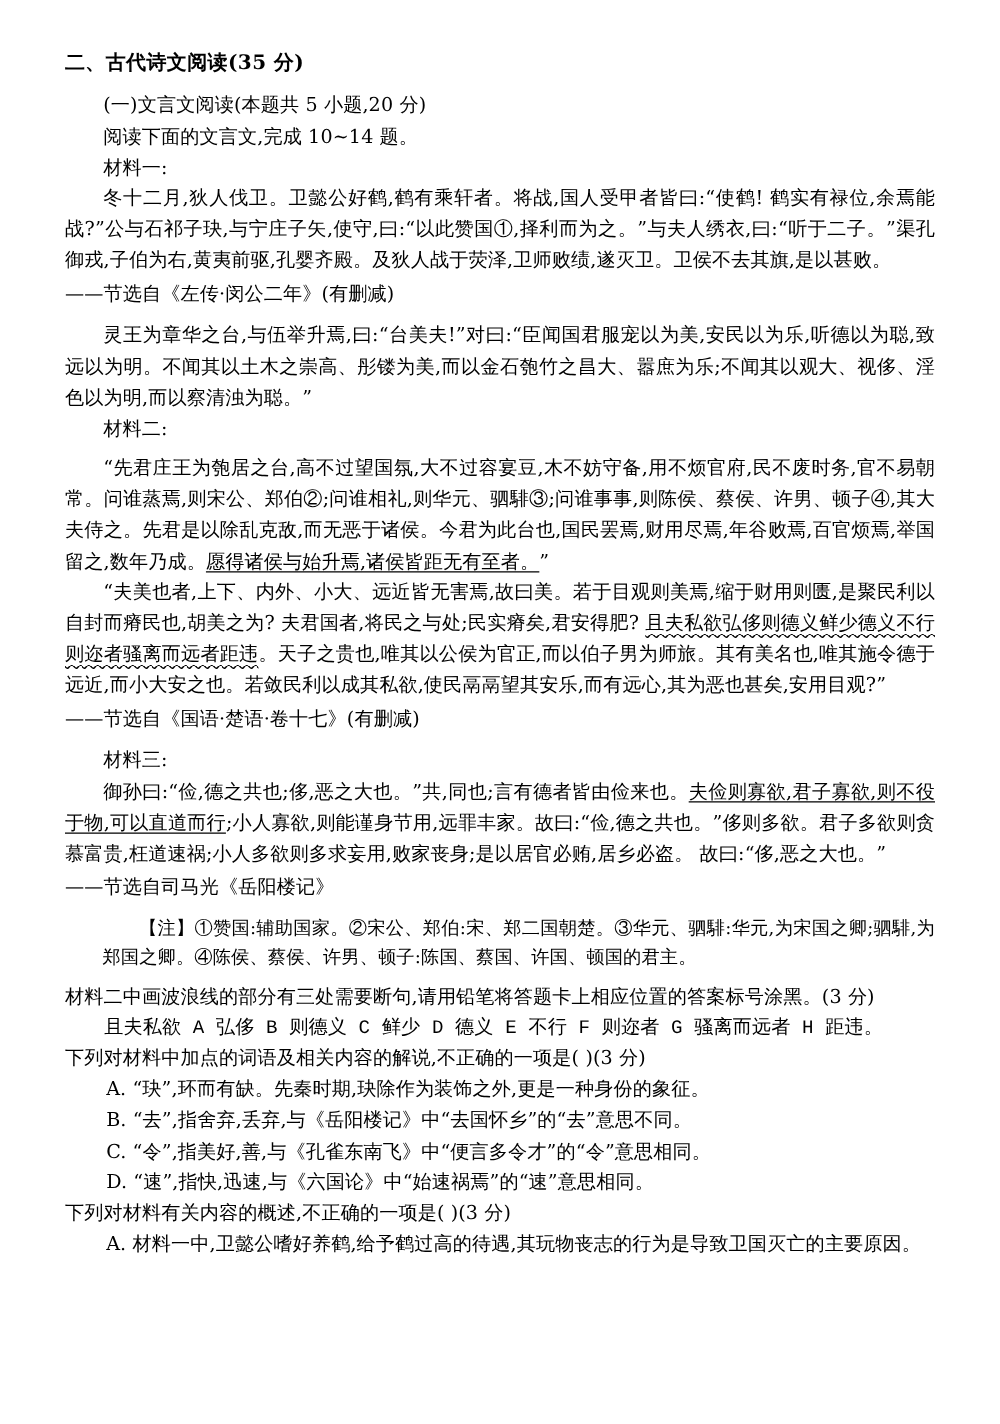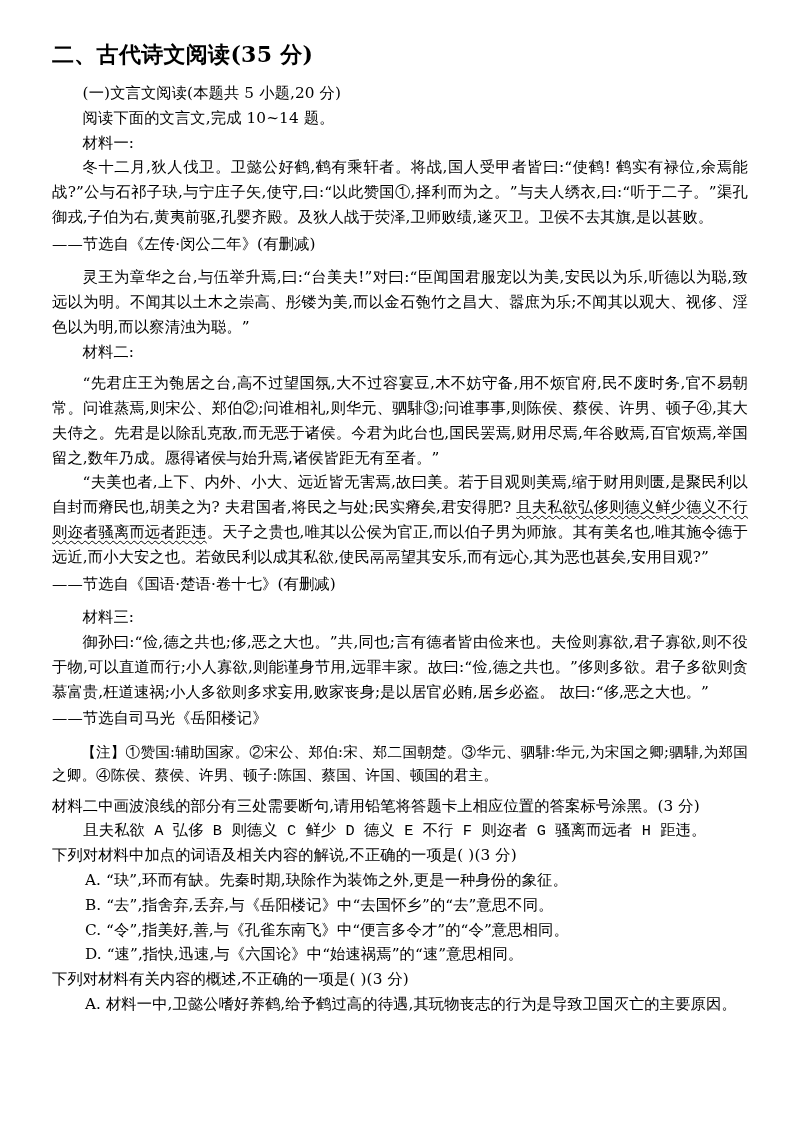--- a/index.html
+++ b/index.html
@@ -16,21 +16,21 @@
     overflow: hidden;
   }
   .page {
     width: 800px;
     height: 1139px;
     box-sizing: border-box;
     padding: 38px 52px 0 52px;
     position: relative;
   }
   .sec-title {
-    font-size: 22px;
+    font-size: 16px;
     font-weight: bold;
     letter-spacing: 0.3px;
     margin: 0 0 10px 0;
     line-height: 1.5;
   }
   p {
     margin: 0;
     font-size: 15.3px;
     line-height: 1.62;
     text-align: justify;
@@ -39,31 +39,32 @@
   .ind1 { text-indent: 2em; }
   .src {
     text-align: left;
     font-size: 15.3px;
     line-height: 1.62;
     margin-top: 2px;
     margin-bottom: 2px;
     padding-right: 4px;
   }
   .gap-s { height: 7px; }
-  .u { text-underline-offset: 2.5px; }
+  .u { text-decoration: underline; text-underline-offset: 2.5px; }
   .wave {
     text-decoration: underline;
     text-decoration-style: wavy;
     text-underline-offset: 3px;
     text-decoration-thickness: 1px;
   }
   .note {
     font-size: 14.6px;
     line-height: 1.6;
     text-align: justify;
+    margin-left: 30px;
   }
   .q {
     font-size: 15.3px;
     line-height: 1.62;
     text-align: justify;
   }
   .q-hang {
     padding-left: 2.05em;
     text-indent: -2.05em;
   }

